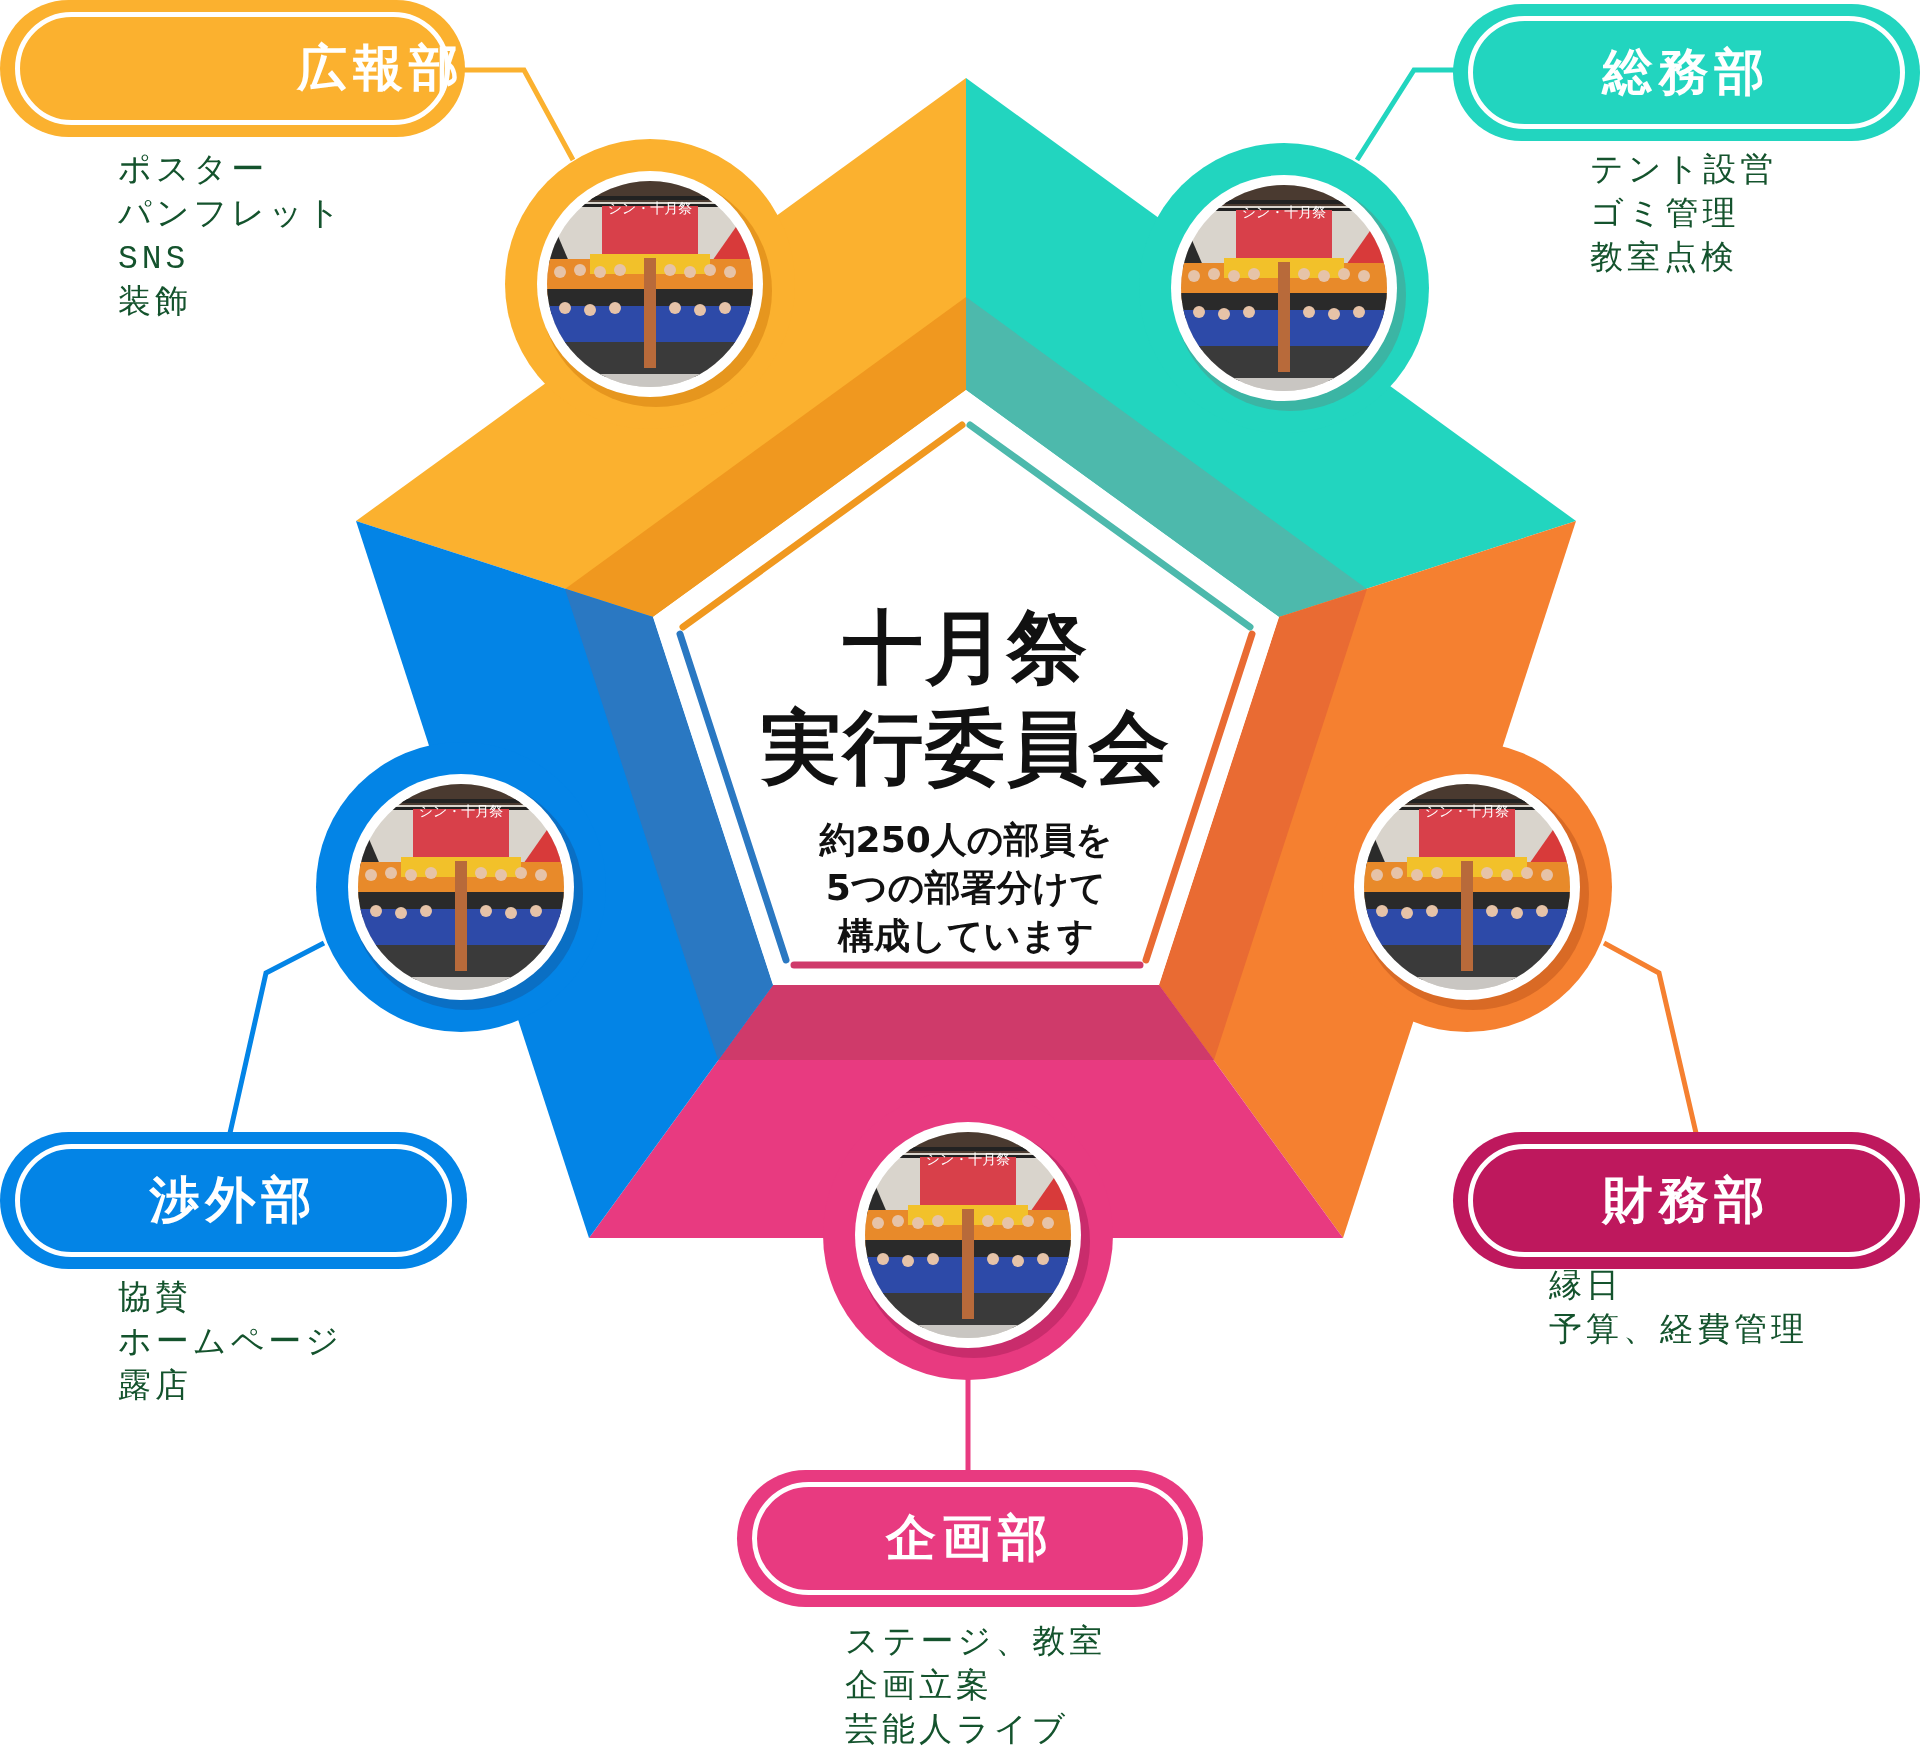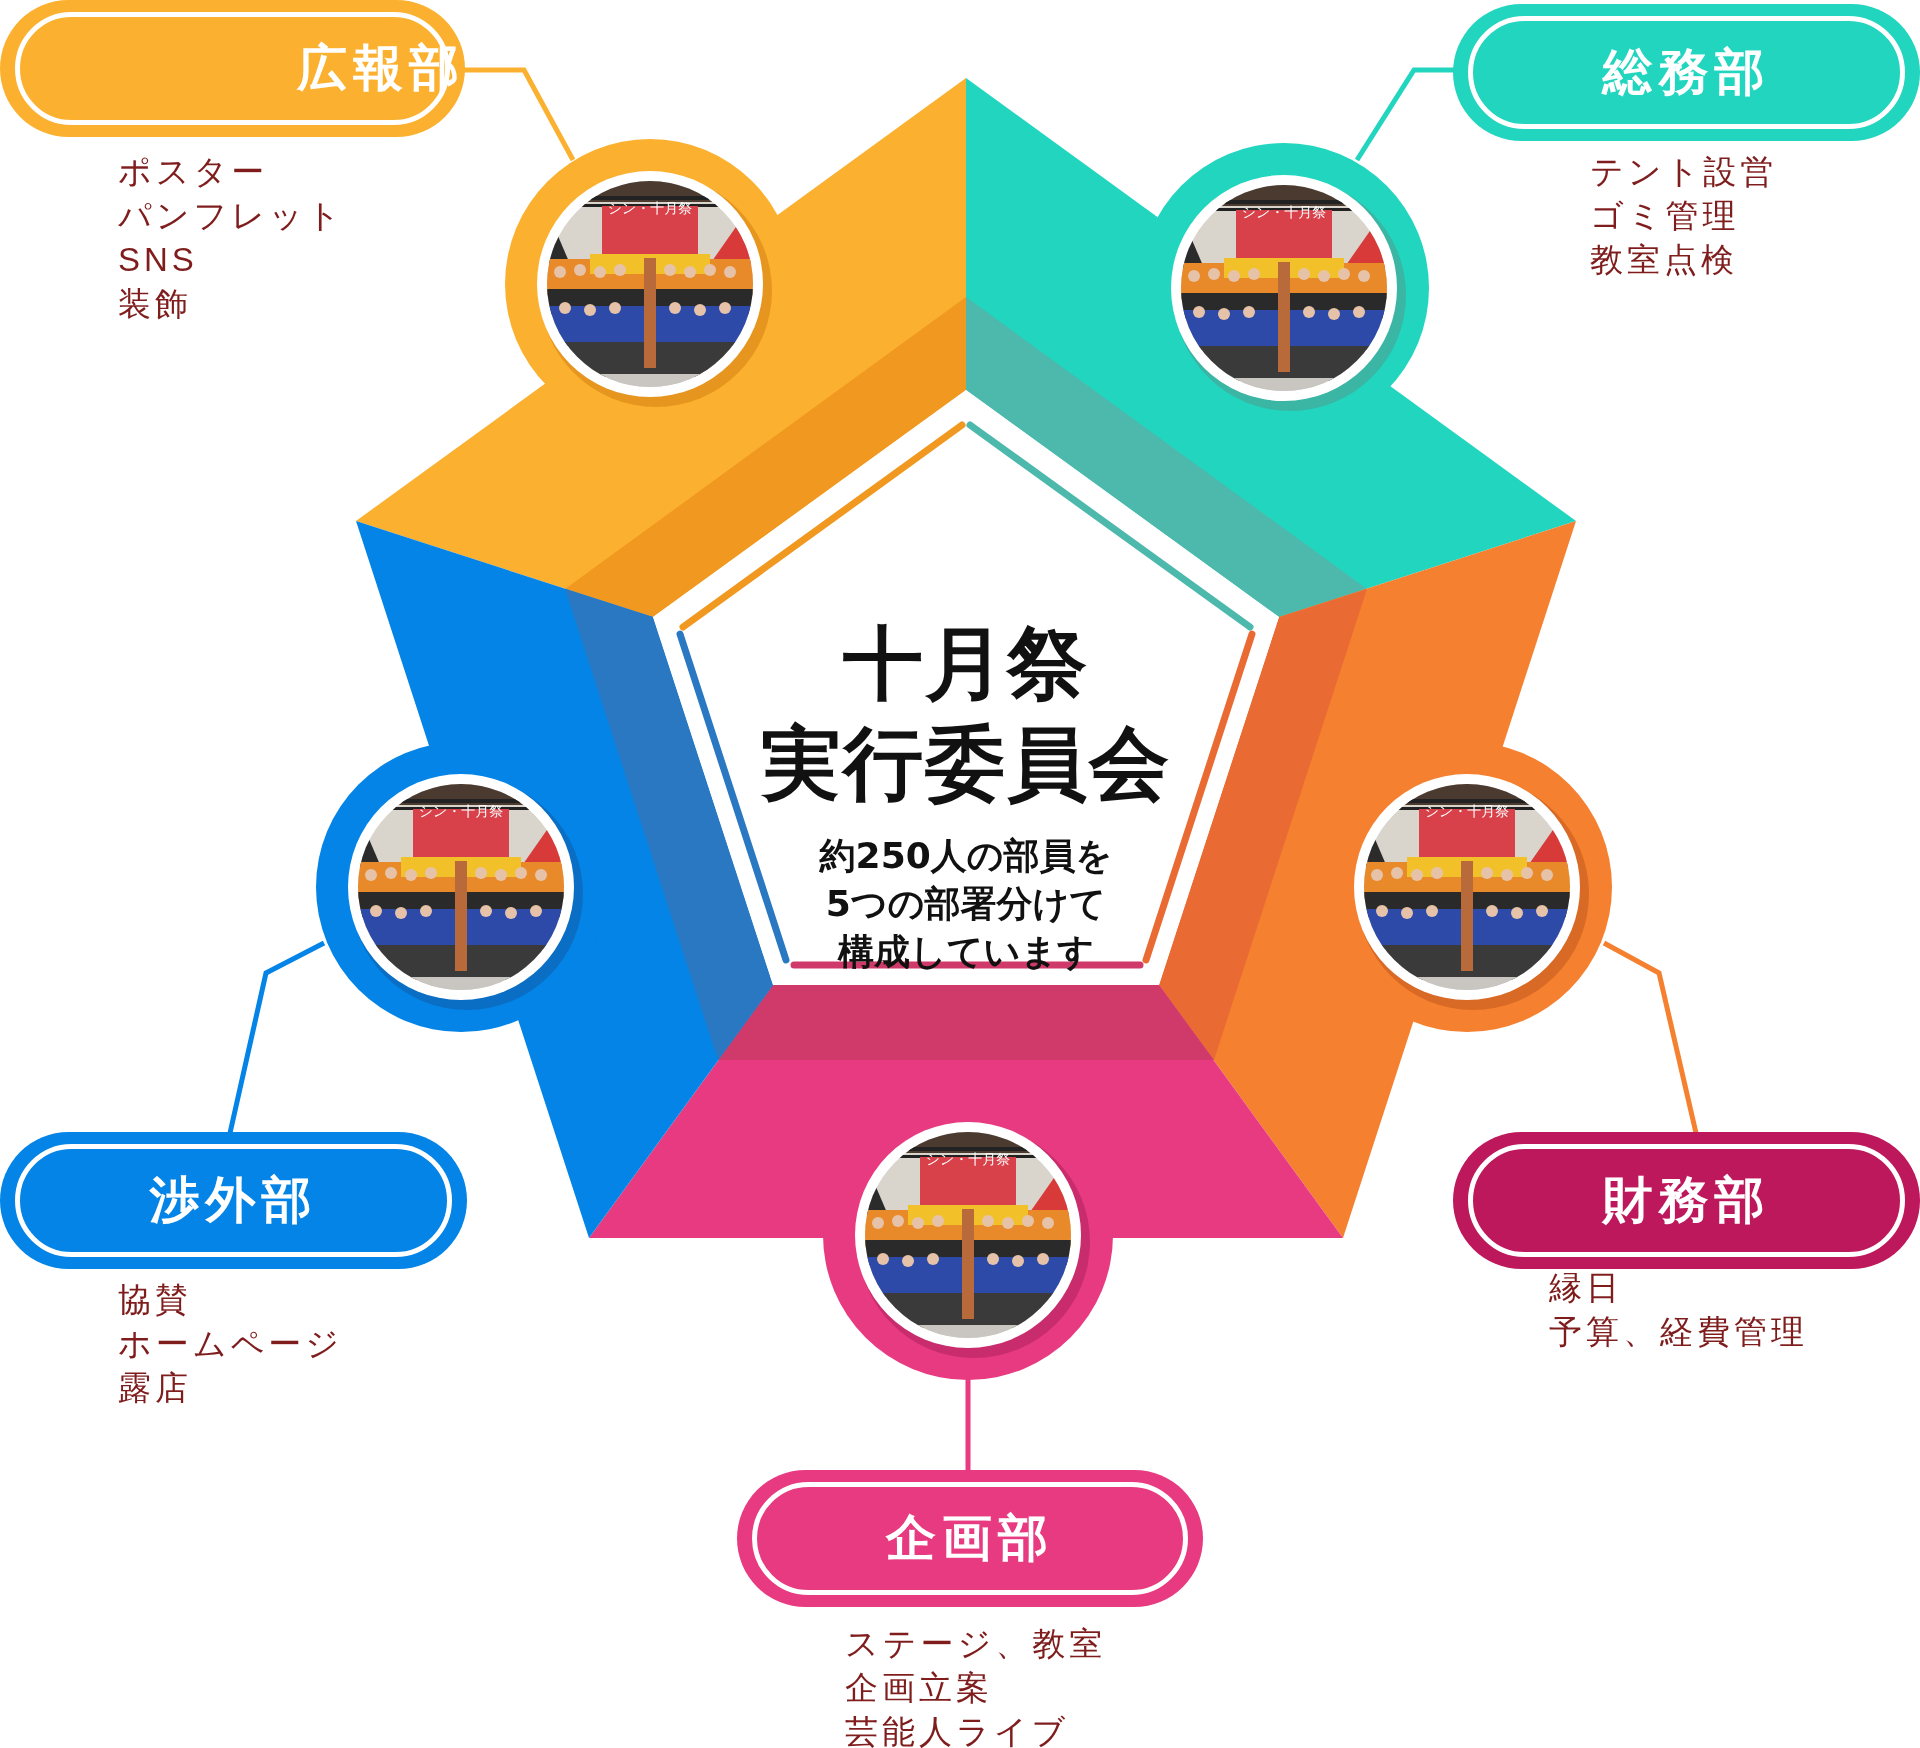--- a/index.html
+++ b/index.html
@@ -5,22 +5,22 @@
   html, body { margin: 0; padding: 0; background: #ffffff; }
   body { width: 1920px; height: 1748px; position: relative; overflow: hidden;
          font-family: "DejaVu Sans", "Liberation Sans", sans-serif; }
   #diagram-svg { position: absolute; left: 0; top: 0; }
   .pill { position: absolute; height: 137px; border-radius: 70px;
           display: flex; align-items: center; justify-content: center; box-sizing: border-box; }
   .pill-inner { position: absolute; left: 15px; right: 15px; top: 12px; bottom: 12px;
                 border: 5px solid #ffffff; border-radius: 60px; box-sizing: border-box; }
   .pill-label { position: relative; color: #ffffff; font-weight: bold; font-size: 50px;
                 letter-spacing: 6px; font-family: "DejaVu Sans", sans-serif; }
-  .duties { position: absolute; color: #7f1d1d; font-size: 33px; line-height: 44px;
-            letter-spacing: 4px; font-family: Liberation Sans, sans-serif; }
+  .duties { position: absolute; color: #14532d; font-size: 33px; line-height: 44px;
+            letter-spacing: 4px; font-family: Liberation Mono, monospace; }
   .duties div { white-space: nowrap; }
   .center-text { position: absolute; left: 700px; width: 532px; text-align: center; color: #111111; }
   .center-title { font-weight: bold; font-size: 80px; line-height: 100px; letter-spacing: 2px; }
   .center-sub { font-weight: bold; font-size: 36px; line-height: 48px; }
   .photo-label { font-family: Liberation Sans, sans-serif; }
 </style>
 </head>
 <body>
 
 <svg id="diagram-svg" width="1920" height="1748" viewBox="0 0 1920 1748" xmlns="http://www.w3.org/2000/svg">
@@ -146,21 +146,21 @@
       </g>
   </g>
 </svg>
 
 <div class="photo-label" style="position:absolute;left:602px;top:200px;width:96px;text-align:center;color:#fff;font-size:14px;">シン・十月祭</div>
 <div class="photo-label" style="position:absolute;left:1236px;top:204px;width:96px;text-align:center;color:#fff;font-size:14px;">シン・十月祭</div>
 <div class="photo-label" style="position:absolute;left:1419px;top:803px;width:96px;text-align:center;color:#fff;font-size:14px;">シン・十月祭</div>
 <div class="photo-label" style="position:absolute;left:920px;top:1151px;width:96px;text-align:center;color:#fff;font-size:14px;">シン・十月祭</div>
 <div class="photo-label" style="position:absolute;left:413px;top:803px;width:96px;text-align:center;color:#fff;font-size:14px;">シン・十月祭</div>
 
-<div class="center-text" style="top:598px;margin-top:16px;">
+<div class="center-text" style="top:598px;">
   <div class="center-title">十月祭</div>
   <div class="center-title">実行委員会</div>
   <div class="center-sub" style="margin-top:18px;">約250人の部員を</div>
   <div class="center-sub">5つの部署分けて</div>
   <div class="center-sub">構成しています</div>
 </div>
 
 <div class="pill" style="left:0px;top:0px;width:465px;background:#FBB12F;justify-content:flex-end;">
   <div class="pill-inner"></div>
   <span class="pill-label">広報部</span>

